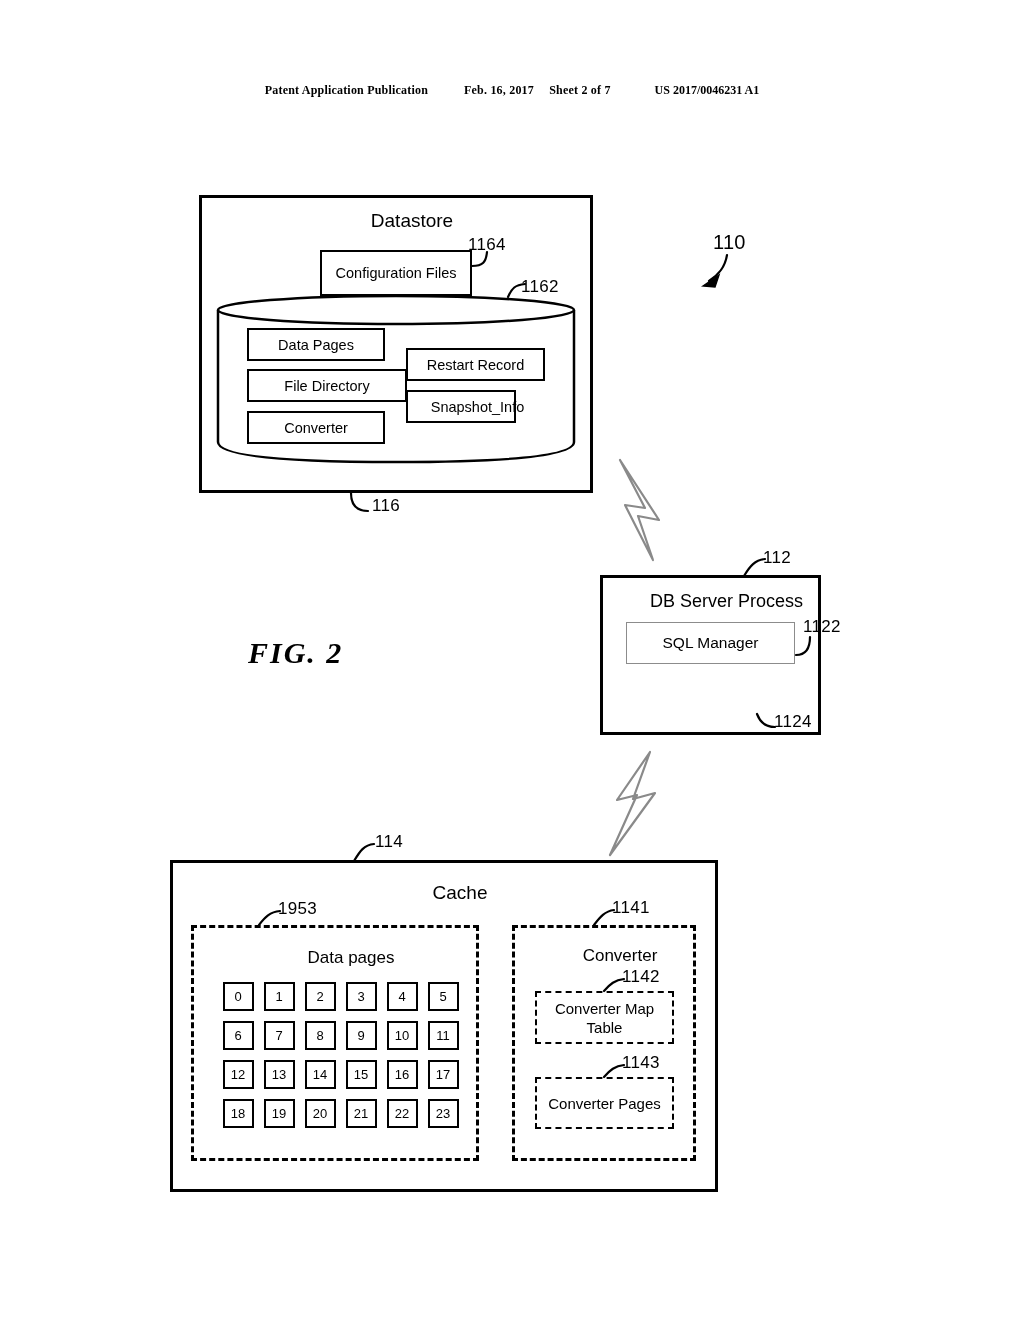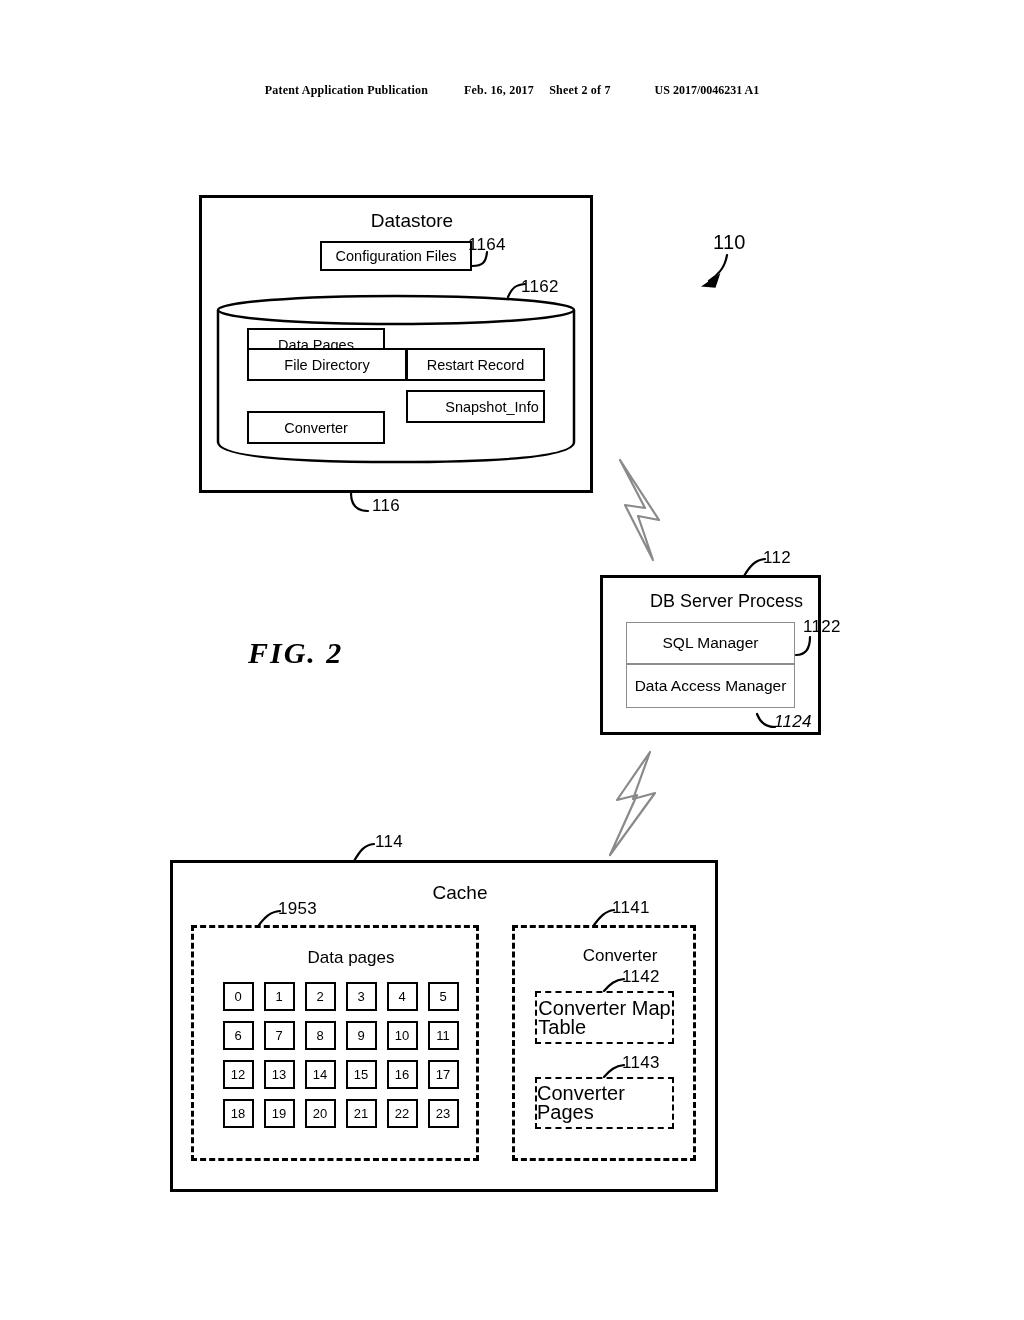--- a/index.html
+++ b/index.html
@@ -116,22 +116,22 @@
     box-sizing: border-box;
   }
   .dashed-inner {
     position: absolute;
     border: 2px dashed #000;
     background: #fff;
     box-sizing: border-box;
     display: flex;
     align-items: center;
     justify-content: center;
-    text-align: left;
-    font-size: 20px;
+    text-align: center;
+    font-size: 15px;
     line-height: 19px;
   }
 
   
   #page-grid {
     position: absolute;
     left: 218px;
     top: 977px;
     display: grid;
     grid-template-columns: repeat(6, 40px);
@@ -169,67 +169,64 @@
     </span>
     <span class="h-right">US 2017/0046231 A1</span>
   </div>
 
   <div class="fig-caption">FIG. 2</div>
 
   <div class="outer-box" id="datastore-box" style="left:199px; top:195px; width:394px; height:298px;">
     <div class="box-title" style="top:12px;">Datastore</div>
   </div>
 
-  <div class="lbox" style="left:320px; top:241px; width:152px; height:30px;">
+  <div class="lbox" style="left:320px; top:250px; width:152px; height:46px;">
     <span>Configuration Files</span>
   </div>
 
   <div id="cyl-wrap">
     <svg width="360" height="172" viewBox="0 0 360 172">
       <path d="M 2,18 L 2,150 Q 2,170 180,170 Q 358,170 358,150 L 358,18" fill="#ffffff" stroke="#000000" stroke-width="2.5"></path>
       <ellipse cx="180" cy="18" rx="178" ry="14" fill="#ffffff" stroke="#000000" stroke-width="2.5"></ellipse>
     </svg>
   </div>
 
   <div class="lbox" style="left:247px; top:328px; width:138px; height:33px;">
     <span>Data Pages</span>
   </div>
-  <div class="lbox" style="left:247px; top:348px; width:160px; height:33px;">
+  <div class="lbox" style="left:247px; top:369px; width:160px; height:33px;">
     <span>File Directory</span>
   </div>
   <div class="lbox" style="left:247px; top:411px; width:138px; height:33px;">
     <span>Converter</span>
   </div>
 
   <div class="lbox" style="left:406px; top:348px; width:139px; height:33px;">
     <span>Restart Record</span>
   </div>
-  <div class="lbox" style="left:406px; top:390px; width:139px; height:33px;padding-left:33px;">
+  <div class="lbox" style="left:406px; top:390px; width:110px; height:33px;padding-left:33px;">
     <span>Snapshot_Info</span>
   </div>
 
   <div class="ref" style="left:468px; top:235px;">1164</div>
   <div class="ref" style="left:521px; top:277px;">1162</div>
   <div class="ref" style="left:372px; top:496px;">116</div>
 
   <div class="ref big" style="left:713px; top:231px; font-size:20px;">110</div>
 
   <div class="outer-box" id="db-server-box" style="left:600px; top:575px; width:221px; height:160px;">
     <div class="box-title" style="top:13px; font-size:18px;">DB Server Process</div>
   </div>
   <div class="lbox thin" style="left:626px; top:622px; width:169px; height:42px; border-color:#8c8c8c; font-size:15.5px;">
     <span>SQL Manager</span>
   </div>
-  <div class="lbox thin" style="left:626px; top:664px; width:169px; height:44px; border-color:#8c8c8c; font-size:15.5px;">
-    <span>Data Access Manager</span>
-  </div>
 
   <div class="ref" style="left:763px; top:548px;">112</div>
   <div class="ref" style="left:803px; top:617px;">1122</div>
-  <div class="ref" style="left:774px; top:712px;font-style:italic;">1124</div>
+  <div class="ref" style="left:774px; top:712px;">1124</div>
 
   <div class="outer-box" id="cache-box" style="left:170px; top:860px; width:548px; height:332px;">
     <div class="box-title" style="top:19px;">Cache</div>
   </div>
 
   <div class="dashed-region" style="left:191px; top:925px; width:288px; height:236px;">
   </div>
   <div class="box-title" style="left:191px; top:948px; width:288px; font-size:17px;">Data pages</div>
 
   <div id="page-grid">

